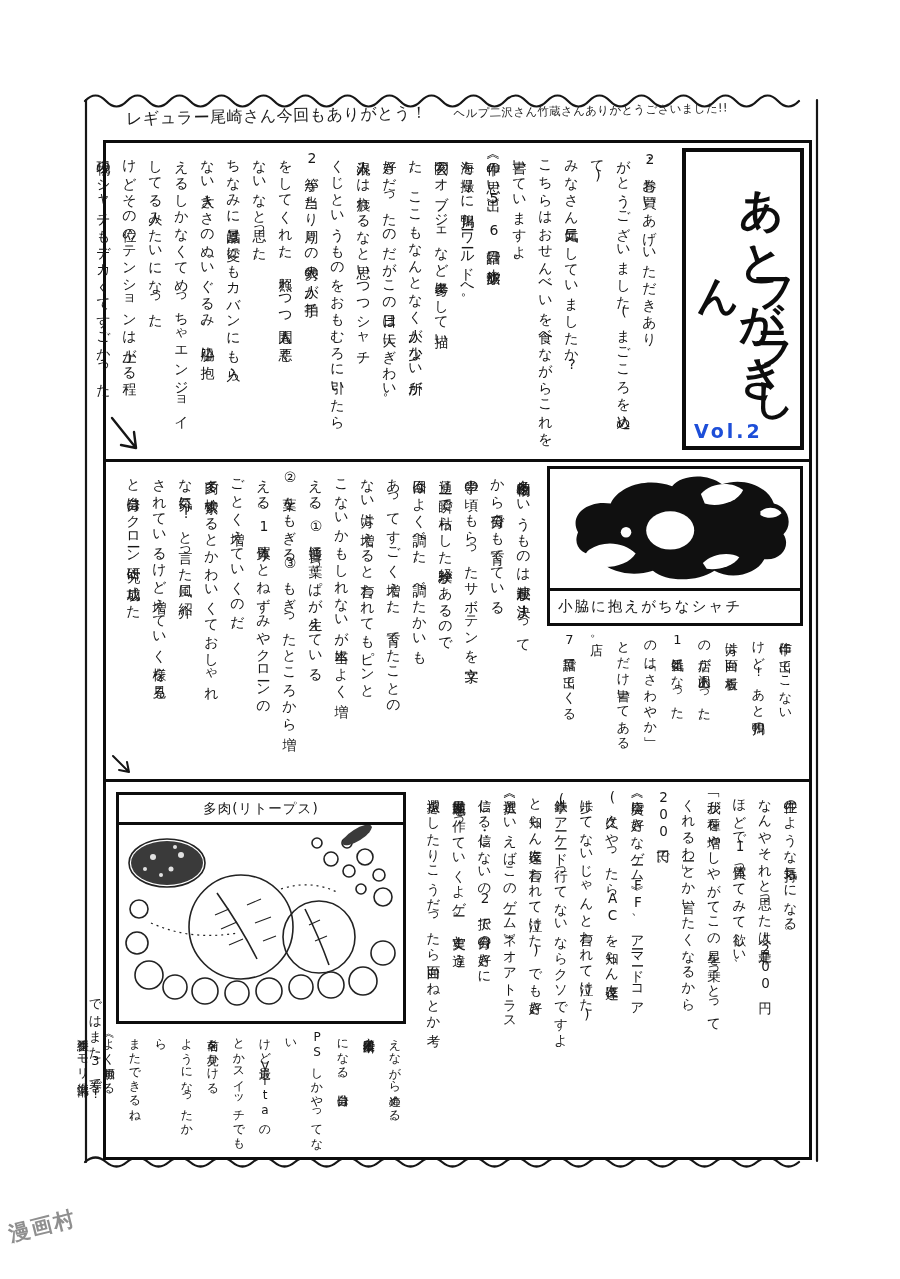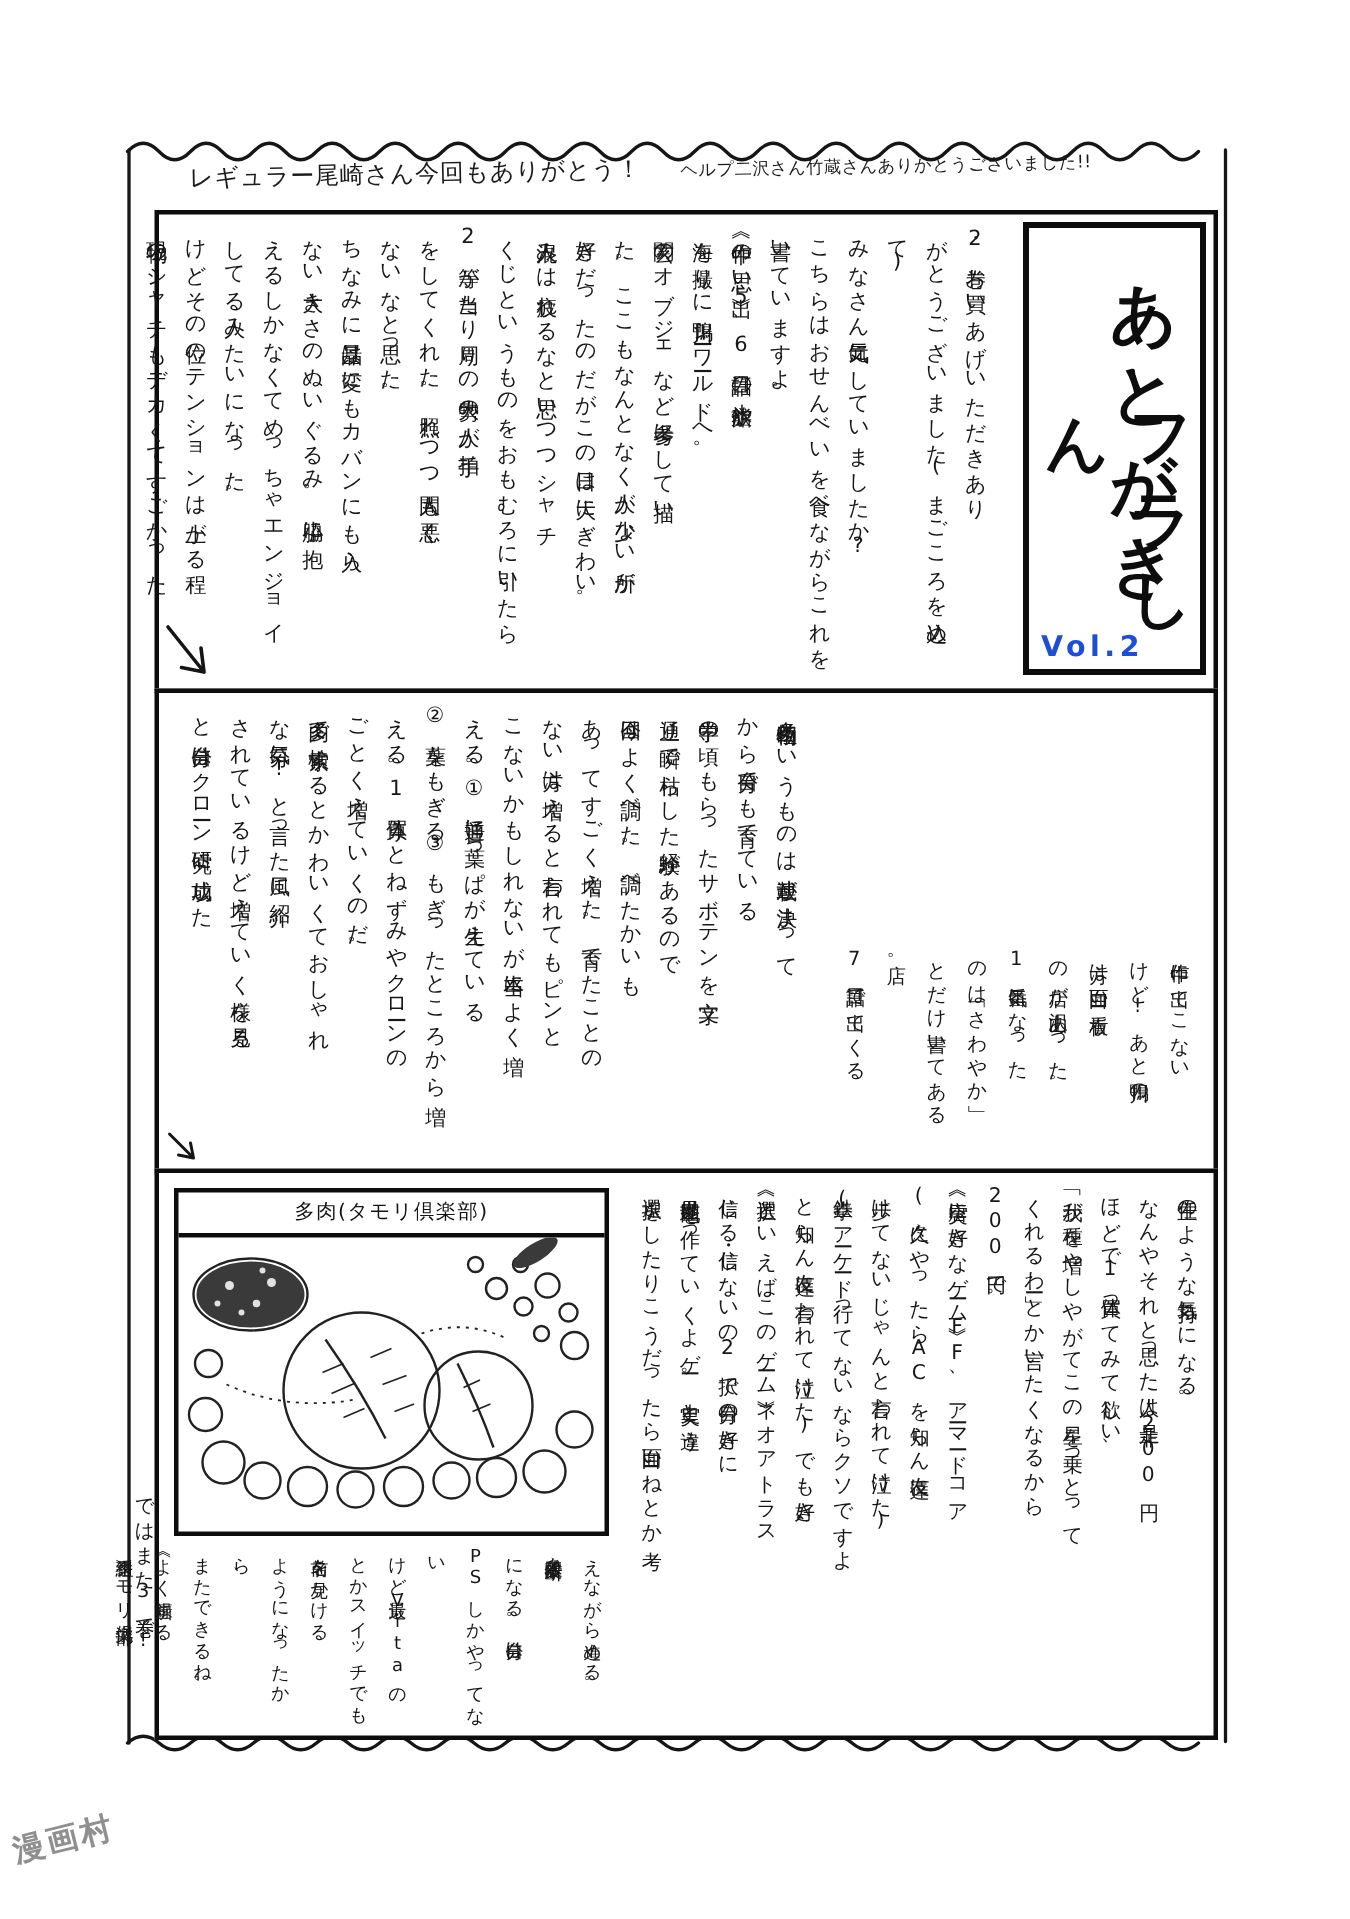--- a/index.html
+++ b/index.html
@@ -114,20 +114,32 @@
 えるしかなくてめっちゃエンジョイ
 してる人みたいになった。
 けどその位のテンションは上がる程
 現物のシャチもデカくてすごかった</div>
       <svg class="arrow1" width="36" height="42" viewBox="0 0 36 42">
         <path d="M4 3 L28 33 M28 33 L13 30 M28 33 L26 17" fill="none" stroke="#151515" stroke-width="2.4" stroke-linecap="round"></path>
       </svg>
     </div>
 
     <div class="sec sec2">
+      <div class="figure orca-figure">
+        <svg class="fig-img" viewBox="0 0 250 124" preserveAspectRatio="xMidYMid meet">
+          <path fill="#101010" d="M24 66 C14 48 34 32 58 36 C66 18 96 8 122 18 C132 6 158 4 174 16 C196 8 222 18 228 36 C244 40 248 58 238 68 C246 80 236 96 218 94 C210 110 184 116 166 106 C148 118 116 118 102 106 C78 114 50 106 44 90 C28 90 18 80 24 66 Z"></path>
+          <path fill="#fff" d="M36 84 C50 74 72 76 84 88 C76 102 48 106 36 98 C30 94 30 88 36 84 Z"></path>
+          <ellipse cx="120" cy="64" rx="25" ry="20" fill="#fff"></ellipse>
+          <circle cx="74" cy="66" r="5.5" fill="#fff"></circle>
+          <path fill="#fff" d="M152 26 C162 14 184 12 196 22 C190 36 168 40 156 36 Z"></path>
+          <path fill="#fff" d="M154 98 C164 88 182 86 192 92 C186 102 168 106 158 104 Z"></path>
+          <path fill="#fff" d="M214 44 C222 38 232 40 236 46 C230 52 220 52 214 48 Z"></path>
+        </svg>
+        <div class="fig-caption">小脇に抱えがちなシャチ</div>
+      </div>
       <div class="vtext sec2-under">作中に出てこない
 けど!あと鴨川の
 方は面白い看板
 の店が沢山あった。
 1番気になった
 のは「さわやか」
 とだけ書いてある
 店。
 7話目で出てくる</div>
       <div class="vtext sec2-main">多肉植物というものは連載が決まって
@@ -146,21 +158,21 @@
 な気分に!と言った風に紹介
 されているけど増えていく様を見る
 と自分はクローン研究に成功した</div>
       <svg class="arrow2" width="26" height="26" viewBox="0 0 26 26">
         <path d="M3 4 L19 20 M19 20 L9 18 M19 20 L17 10" fill="none" stroke="#151515" stroke-width="2" stroke-linecap="round"></path>
       </svg>
     </div>
 
     <div class="sec sec3">
       <div class="figure lithops-figure">
-        <div class="fig-caption">多肉(タモリ倶楽部)</div>
+        <div class="fig-caption">多肉(リトープス)</div>
         <svg class="fig-img" viewBox="0 0 280 192" preserveAspectRatio="xMidYMid meet">
           <g stroke="#222" fill="none" stroke-width="1.6">
             <circle cx="120" cy="102" r="52"></circle>
             <path d="M96 68 Q120 102 136 134"></path>
             <circle cx="198" cy="112" r="36"></circle>
             <path d="M184 84 Q198 112 208 140"></path>
             <path d="M94 90 l14 -6 M100 104 l16 -7 M108 120 l14 -6 M126 80 l14 -6 M134 98 l16 -6 M142 116 l13 -5 M188 100 l11 -5 M194 116 l12 -5" stroke-width="1.1"></path>
             <circle cx="28" cy="150" r="14"></circle>
               <circle cx="54" cy="162" r="12"></circle>
               <circle cx="84" cy="166" r="13"></circle>

